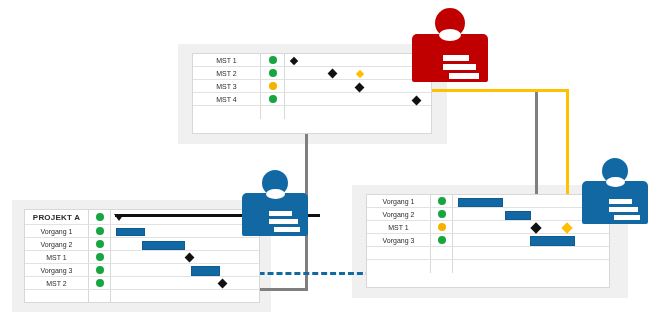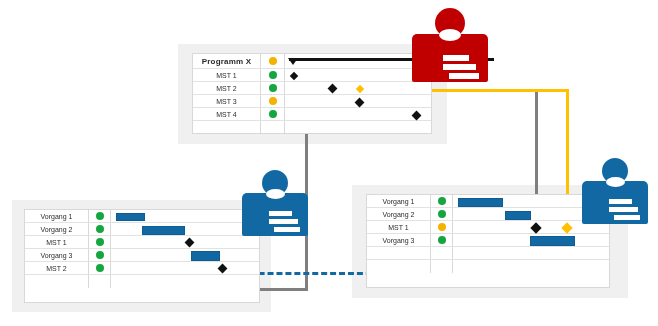--- a/index.html
+++ b/index.html
@@ -76,80 +76,80 @@
   <div class="seg" style="left:371px;top:89px;width:198px;height:3px;background:#ffc000;"></div>
   <div class="seg" style="left:566px;top:89px;width:3px;height:159px;background:#ffc000;"></div>
   <div class="arrow ar-down" style="left:563px;top:246px;border-top:8px solid #ffc000;"></div>
 
   <div class="dash-h" style="left:205px;top:272px;width:283px;"></div>
   <div class="dash-v" style="left:487px;top:261px;height:13px;"></div>
   <div class="dash-h" style="left:487px;top:261px;width:43px;"></div>
   <div class="arrow ar-right" style="left:528px;top:256px;border-left:8px solid #1268a3;"></div>
 
   <div class="gantt" style="left:192px;top:53px;width:240px;height:81px;font-size:7px;">
+
+    <div class="grow" style="height:13px;">
+      <div class="c-name" style="width:68px;">MST 1</div>
+      <div class="c-dot" style="width:24px;">
+        <span class="dot" style="width:8px;height:8px;background:#16a63f;"></span>
+      </div>
+      <div class="c-bars">
+        <div class="dia" style="left:6px;top:3.5px;width:6px;height:6px;background:#111111;"></div>
+      </div>
+    </div>
+
+    <div class="grow" style="height:13px;">
+      <div class="c-name" style="width:68px;">MST 2</div>
+      <div class="c-dot" style="width:24px;">
+        <span class="dot" style="width:8px;height:8px;background:#16a63f;"></span>
+      </div>
+      <div class="c-bars">
+        <div class="dia" style="left:44px;top:3px;width:7px;height:7px;background:#111111;"></div>
+        <div class="dia" style="left:72px;top:3.5px;width:6px;height:6px;background:#ffc000;"></div>
+      </div>
+    </div>
+
+    <div class="grow" style="height:13px;">
+      <div class="c-name" style="width:68px;">MST 3</div>
+      <div class="c-dot" style="width:24px;">
+        <span class="dot" style="width:8px;height:8px;background:#f5b301;"></span>
+      </div>
+      <div class="c-bars">
+        <div class="dia" style="left:71px;top:3.5px;width:7px;height:7px;background:#111111;"></div>
+      </div>
+    </div>
+
+    <div class="grow" style="height:13px;">
+      <div class="c-name" style="width:68px;">MST 4</div>
+      <div class="c-dot" style="width:24px;">
+        <span class="dot" style="width:8px;height:8px;background:#16a63f;"></span>
+      </div>
+      <div class="c-bars">
+        <div class="dia" style="left:128px;top:3.5px;width:7px;height:7px;background:#111111;"></div>
+      </div>
+    </div>
+
+    <div class="grow tailrow" style="height:13px;">
+      <div class="c-name" style="width:68px;"></div>
+      <div class="c-dot" style="width:24px;"></div>
+      <div class="c-bars"></div>
+    </div>
+  </div>
+
+  <div class="gantt" style="left:24px;top:209px;width:236px;height:94px;font-size:7px;">
     <div class="grow hdr" style="height:15px;">
-      <div class="c-name" style="width:68px;font-size:8px;">Programm X</div>
-      <div class="c-dot" style="width:24px;">
-        <span class="dot" style="width:8px;height:8px;background:#f5b301;"></span>
+      <div class="c-name" style="width:64px;font-size:8px;">PROJEKT A</div>
+      <div class="c-dot" style="width:22px;">
+        <span class="dot" style="width:8px;height:8px;background:#16a63f;"></span>
       </div>
       <div class="c-bars">
         <div class="sumline" style="left:4px;top:4px;width:205px;height:3px;"></div>
         <div class="sumcap" style="left:3px;top:4px;"></div>
       </div>
     </div>
-
-    <div class="grow" style="height:13px;">
-      <div class="c-name" style="width:68px;">MST 1</div>
-      <div class="c-dot" style="width:24px;">
-        <span class="dot" style="width:8px;height:8px;background:#16a63f;"></span>
-      </div>
-      <div class="c-bars">
-        <div class="dia" style="left:6px;top:3.5px;width:6px;height:6px;background:#111111;"></div>
-      </div>
-    </div>
-
-    <div class="grow" style="height:13px;">
-      <div class="c-name" style="width:68px;">MST 2</div>
-      <div class="c-dot" style="width:24px;">
-        <span class="dot" style="width:8px;height:8px;background:#16a63f;"></span>
-      </div>
-      <div class="c-bars">
-        <div class="dia" style="left:44px;top:3px;width:7px;height:7px;background:#111111;"></div>
-        <div class="dia" style="left:72px;top:3.5px;width:6px;height:6px;background:#ffc000;"></div>
-      </div>
-    </div>
-
-    <div class="grow" style="height:13px;">
-      <div class="c-name" style="width:68px;">MST 3</div>
-      <div class="c-dot" style="width:24px;">
-        <span class="dot" style="width:8px;height:8px;background:#f5b301;"></span>
-      </div>
-      <div class="c-bars">
-        <div class="dia" style="left:71px;top:3.5px;width:7px;height:7px;background:#111111;"></div>
-      </div>
-    </div>
-
-    <div class="grow" style="height:13px;">
-      <div class="c-name" style="width:68px;">MST 4</div>
-      <div class="c-dot" style="width:24px;">
-        <span class="dot" style="width:8px;height:8px;background:#16a63f;"></span>
-      </div>
-      <div class="c-bars">
-        <div class="dia" style="left:128px;top:3.5px;width:7px;height:7px;background:#111111;"></div>
-      </div>
-    </div>
-
-    <div class="grow tailrow" style="height:13px;">
-      <div class="c-name" style="width:68px;"></div>
-      <div class="c-dot" style="width:24px;"></div>
-      <div class="c-bars"></div>
-    </div>
-  </div>
-
-  <div class="gantt" style="left:24px;top:209px;width:236px;height:94px;font-size:7px;">
 
     <div class="grow" style="height:13px;">
       <div class="c-name" style="width:64px;">Vorgang 1</div>
       <div class="c-dot" style="width:22px;">
         <span class="dot" style="width:8px;height:8px;background:#16a63f;"></span>
       </div>
       <div class="c-bars">
         <div class="bar" style="left:5px;top:2.5px;width:29px;height:8px;"></div>
       </div>
     </div>

